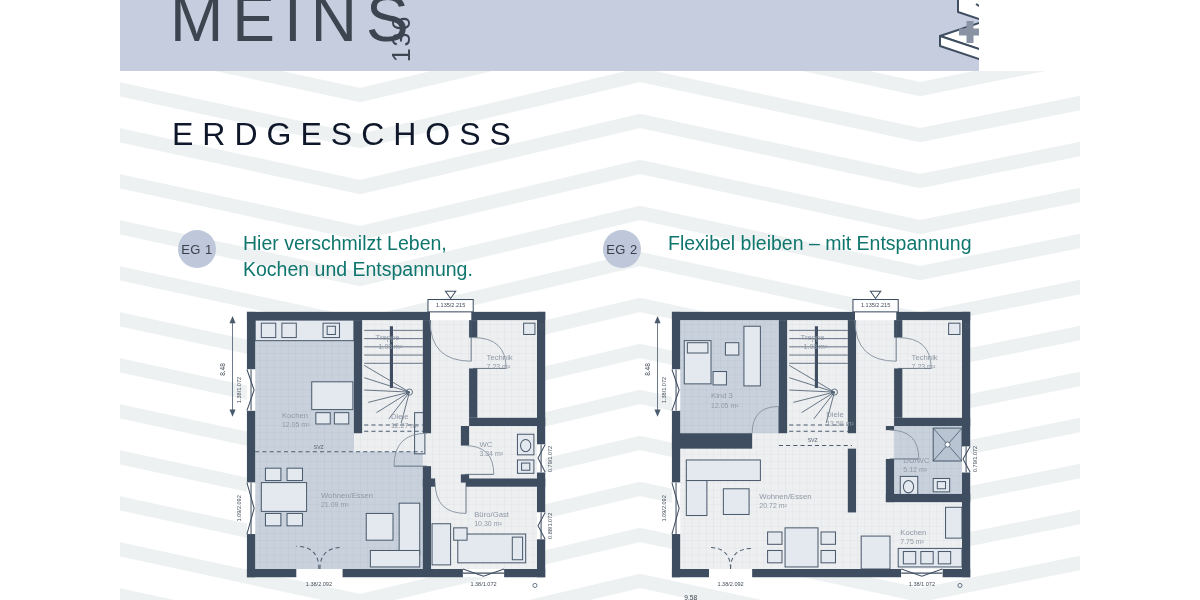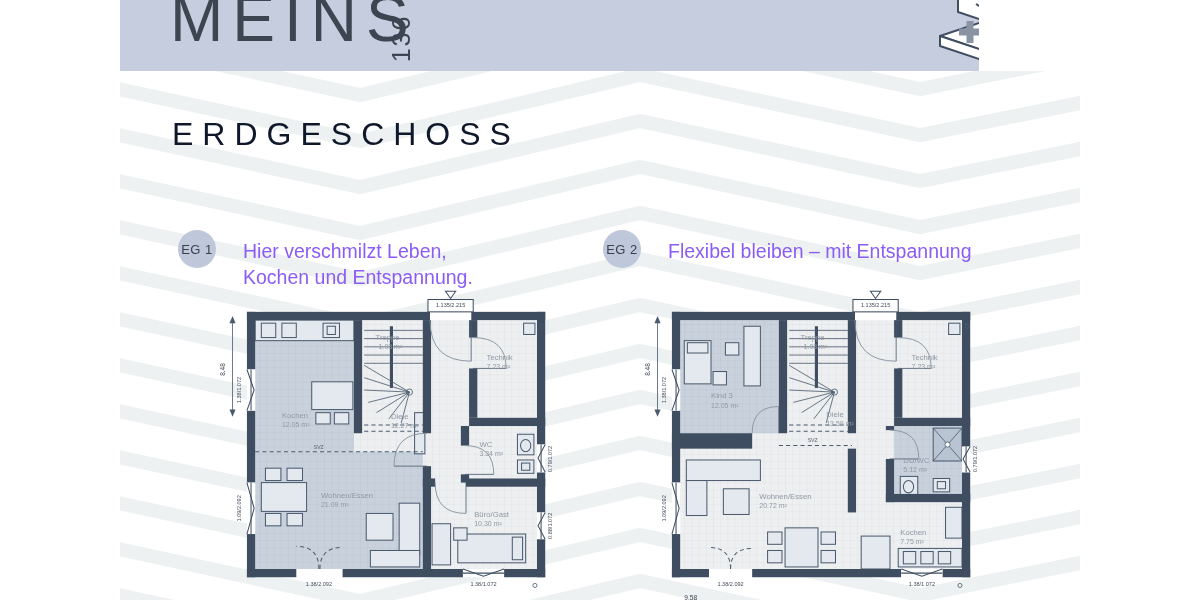--- a/index.html
+++ b/index.html
@@ -18,21 +18,21 @@
   .hicon{position:absolute;left:812px;top:0;}
   
   .pagetitle{position:absolute;left:172px;top:116px;font-size:32px;font-weight:200;
              letter-spacing:9px;color:#0f172a;}
   
   .card{position:absolute;width:430px;height:380px;top:222px;}
   .card1{left:165px;} .card2{left:590px;}
   .badge{position:absolute;left:13px;top:8px;width:38px;height:38px;border-radius:50%;
          background:#bfc8da;color:#3a404c;font-size:13px;font-weight:normal;letter-spacing:.5px;
          display:flex;align-items:center;justify-content:center;cursor:pointer;}
-  .desc{position:absolute;left:78px;top:16px;font-size:19.5px;line-height:26px;color:#8b5cf6;}
+  .desc{position:absolute;left:78px;top:8px;font-size:19.5px;line-height:26px;color:#0f766e;}
   .plansvg{position:absolute;left:51px;top:59px;}
   
   .wall rect{fill:#3e4d60;}
   .flL{fill:#edeff0}.flS{fill:#c9d2dc}
   .fu{fill:#e4e9ef;stroke:#4b5b6e;stroke-width:1}
   .fud{fill:#b9c4d2;stroke:#4b5b6e;stroke-width:1}
   .ln{stroke:#4b5b6e;stroke-width:.8;fill:none}
   .wl{stroke:#3e4d60;stroke-width:1;fill:none}
   .dash{stroke:#4b5b6e;stroke-width:1;fill:none;stroke-dasharray:4 3}
   .arc{stroke:#8591a0;stroke-width:.9;fill:none}

